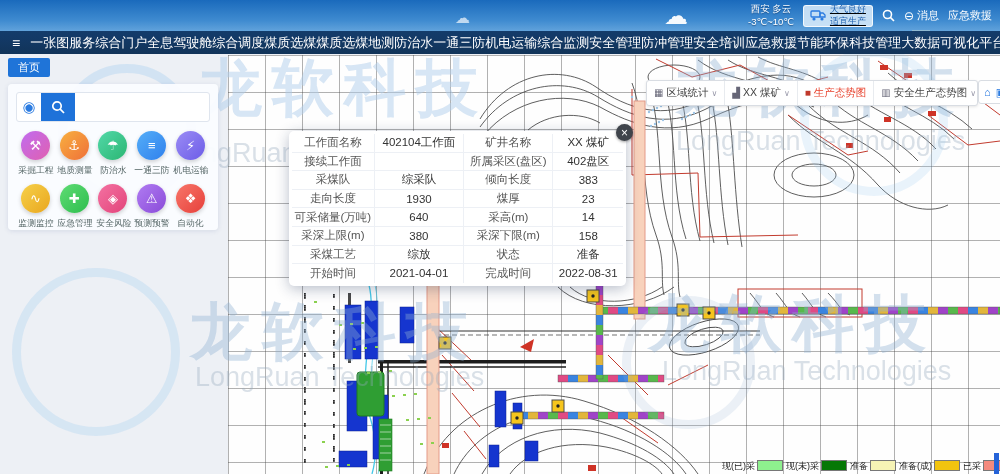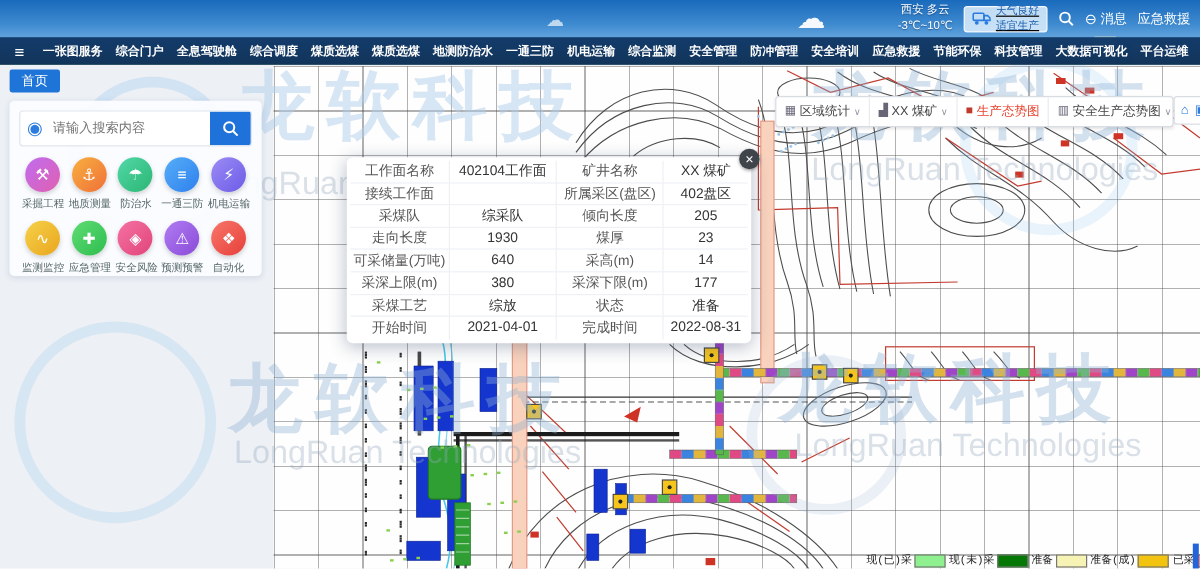--- a/index.html
+++ b/index.html
@@ -18,21 +18,21 @@
   .weather-box{display:flex;align-items:center;gap:4px;background:rgba(222,238,252,.85);border:1px solid rgba(255,255,255,.8);border-radius:3px;padding:1px 6px;height:22px;box-sizing:border-box;text-decoration:underline;}
   .wb-lines{font-size:9px;color:#1c5fae;line-height:1.25;white-space:nowrap;}
   .hd-ico{color:#fff;font-size:12px;line-height:1;}
   .hd-msg{display:flex;align-items:center;gap:3px;color:#fff;font-size:11px;white-space:nowrap;}
   .hd-user{color:#fff;font-size:11px;white-space:nowrap;}
 
   .nav{position:absolute;top:31px;left:0;right:0;height:23px;z-index:21;display:flex;align-items:center;color:#fff;
     background:linear-gradient(180deg,rgba(15,54,100,.95),rgba(10,44,86,.95));}
   .hamburger{font-size:14px;padding:0 10px 0 12px;cursor:pointer;line-height:1;}
   #nav-items{display:flex;flex:1;justify-content:space-around;align-items:center;padding-right:4px;}
-  .nav-item{font-size:10px;white-space:nowrap;cursor:pointer;font-weight:bold;}
+  .nav-item{font-size:13px;white-space:nowrap;cursor:pointer;}
 
   
   .map{position:absolute;left:228px;top:55px;width:772px;height:419px;z-index:1;background-color:#fefefe;
     background-image:repeating-linear-gradient(90deg,rgba(70,70,70,.42) 0 1px,transparent 1px 37px),
                      repeating-linear-gradient(180deg,rgba(70,70,70,.42) 0 1px,transparent 1px 37px);}
   .map svg{position:absolute;left:0;top:0;}
 
   
   .wm-cn{position:absolute;font-size:62px;font-weight:bold;letter-spacing:10px;color:rgba(142,176,210,.38);z-index:2;white-space:nowrap;pointer-events:none;}
   .wm-en{position:absolute;font-size:27px;color:rgba(148,168,190,.35);z-index:2;white-space:nowrap;pointer-events:none;}
@@ -74,21 +74,21 @@
     font-size:12px;line-height:1;display:flex;align-items:center;justify-content:center;cursor:pointer;box-shadow:0 1px 3px rgba(0,0,0,.4);}
   #popup-table{display:grid;grid-template-columns:25% 27% 27% 21%;grid-auto-rows:18.6px;}
   .cell{display:flex;align-items:center;justify-content:center;font-size:11.5px;color:#333;
     border-bottom:1px solid #edf0f5;border-right:1px solid #edf0f5;overflow:hidden;white-space:nowrap;}
   .cell.lab{color:#555;}
   .cell:nth-child(4n){border-right:none;}
   .cell:nth-last-child(-n+4){border-bottom:none;text-align:right;}
 
   
   .legend{position:absolute;left:722px;bottom:1px;display:flex;align-items:center;gap:3px;z-index:6;}
-  .lg-item{display:flex;align-items:flex-end;gap:2px;font-family:Liberation Mono, monospace;}
+  .lg-item{display:flex;align-items:flex-start;gap:2px;}
   .lg-label{font-size:9px;color:#222;white-space:nowrap;}
   .lg-swatch{width:26px;height:11px;border:1px solid #777;box-sizing:border-box;display:inline-block;}
   .scroll-nub{position:absolute;right:1px;bottom:0;width:5px;height:21px;background:#2563d8;z-index:7;}
 </style>
 </head>
 <body>
 
 <div id="app">
 
   <div class="map">
@@ -418,21 +418,20 @@
           <span class="nav-item">平台运维</span>
         </div>
     </div>
   </div>
 
   <div class="tab-home">首页</div>
 
   <div class="left-panel">
     <div class="search-row">
       <span class="search-logo">◉</span>
-      <input class="search-input" type="text" placeholder="请输入搜索内容" style="">
       <button class="search-btn">
         <svg width="14" height="14" viewBox="0 0 14 14">
           <circle cx="6" cy="6" r="4.2" fill="none" stroke="#fff" stroke-width="1.7"></circle>
           <line x1="9.2" y1="9.2" x2="13" y2="13" stroke="#fff" stroke-width="1.7"></line>
         </svg>
       </button>
     </div>
     <div class="app-grid" id="app-grid">
         <div class="app">
           <div class="app-circle" style="background: linear-gradient(135deg, rgb(192, 108, 240), rgb(224, 96, 176));">
@@ -530,33 +529,33 @@
         <div class="cell val">402104工作面</div>
         <div class="cell lab">矿井名称</div>
         <div class="cell val">XX 煤矿</div>
         <div class="cell lab">接续工作面</div>
         <div class="cell val"></div>
         <div class="cell lab">所属采区(盘区)</div>
         <div class="cell val">402盘区</div>
         <div class="cell lab">采煤队</div>
         <div class="cell val">综采队</div>
         <div class="cell lab">倾向长度</div>
-        <div class="cell val">205</div>
+        <div class="cell val">383</div>
         <div class="cell lab">走向长度</div>
         <div class="cell val">1930</div>
         <div class="cell lab">煤厚</div>
         <div class="cell val">23</div>
         <div class="cell lab">可采储量(万吨)</div>
         <div class="cell val">640</div>
         <div class="cell lab">采高(m)</div>
         <div class="cell val">14</div>
         <div class="cell lab">采深上限(m)</div>
         <div class="cell val">380</div>
         <div class="cell lab">采深下限(m)</div>
-        <div class="cell val">177</div>
+        <div class="cell val">158</div>
         <div class="cell lab">采煤工艺</div>
         <div class="cell val">综放</div>
         <div class="cell lab">状态</div>
         <div class="cell val">准备</div>
         <div class="cell lab">开始时间</div>
         <div class="cell val">2021-04-01</div>
         <div class="cell lab">完成时间</div>
         <div class="cell val">2022-08-31</div>
       </div>
   </div>

